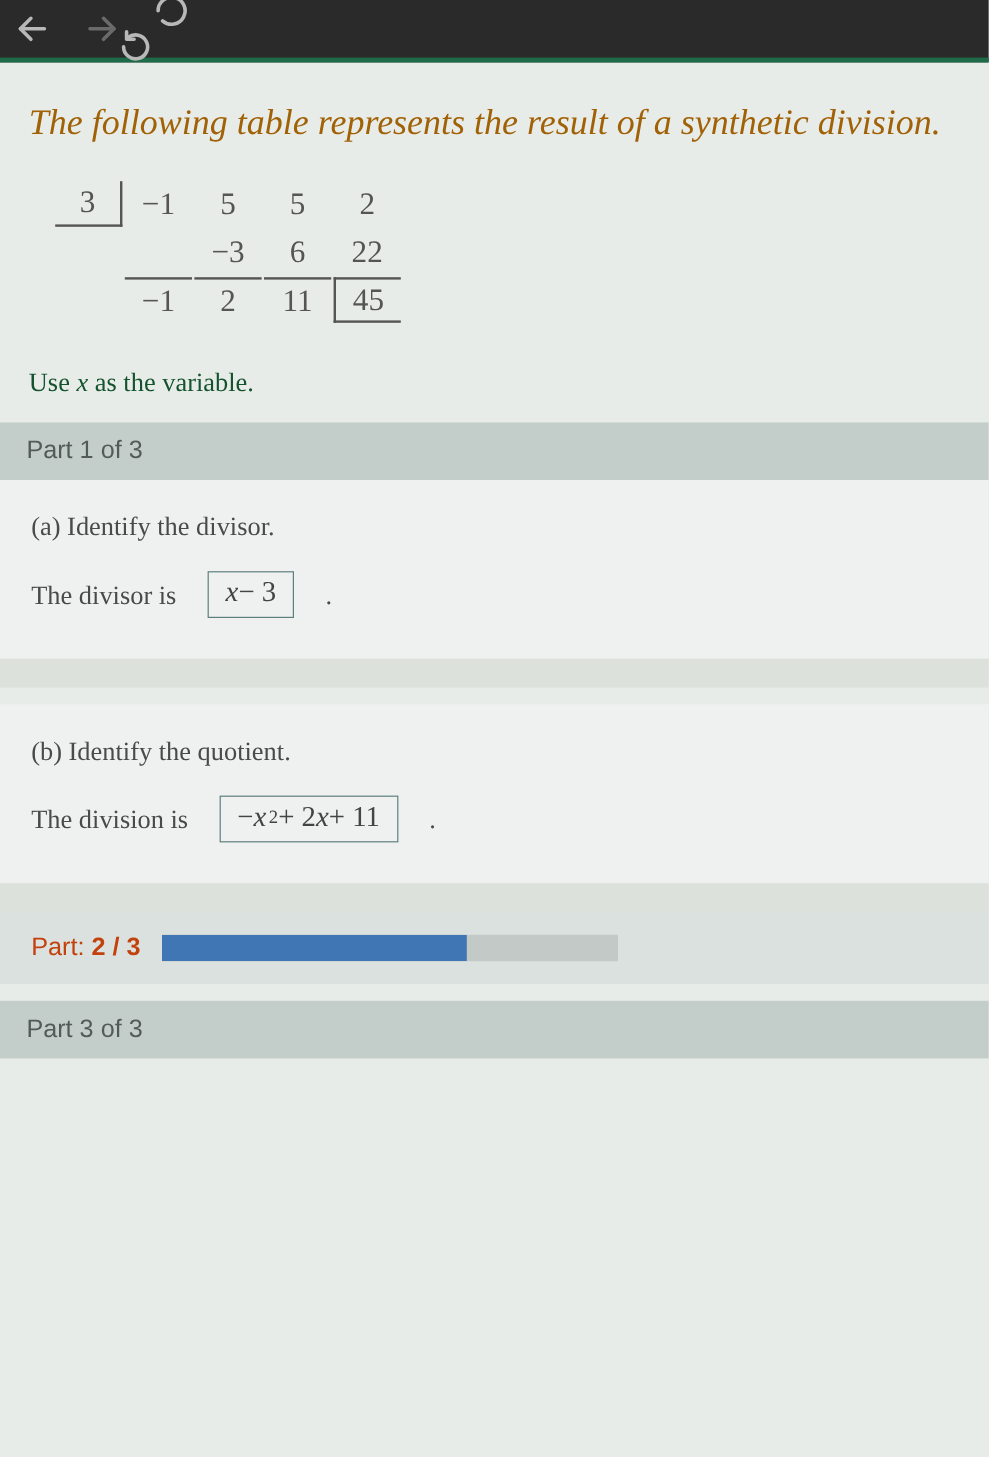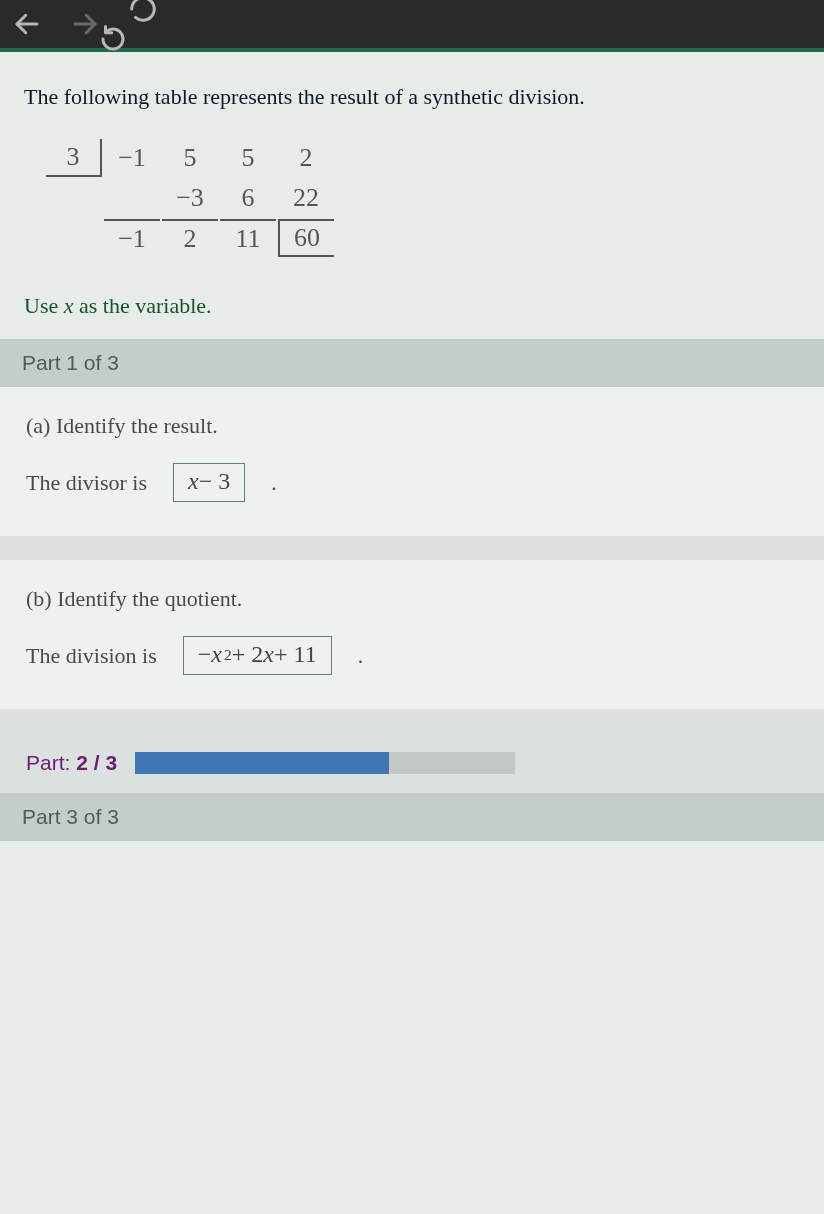--- a/index.html
+++ b/index.html
@@ -16,24 +16,25 @@
     gap: 28px;
     border-bottom: 4px solid #1e6b4a;
   }
   .browser-bar svg { display: block; }
 
   .content {
     padding: 28px 24px 0 24px;
   }
 
   .intro-text {
-    font-size: 22px;
-    color: #0f172a;
+    font-size: 30px;
+    color: #a16207;
     margin-bottom: 24px;
     line-height: 1.5;
+    font-style: italic;
   }
 
   
   .tableau {
     font-family: 'Times New Roman', serif;
     font-size: 26px;
     color: #555;
     margin: 0 0 30px 20px;
     display: inline-block;
   }
@@ -51,20 +52,21 @@
   .remainder-box { border-left: 2px solid #555; border-bottom: 2px solid #555; }
 
   .use-var {
     font-size: 22px;
     color: #14532d;
     margin-bottom: 20px;
   }
   .use-var .x { font-style: italic; font-family: 'Times New Roman', serif; }
 
   .part-block {
+    margin-top: 14px;
     background: #eef1ef;
   }
   .part-header {
     background: #c3cdc9;
     color: #535b58;
     font-size: 21px;
     padding: 12px 22px;
     font-family: Arial, sans-serif;
   }
   .part-body {
@@ -89,21 +91,21 @@
   .gap { height: 24px; background: #dce1dc; }
 
   .progress-row {
     background: #dbe1de;
     padding: 18px 26px;
     display: flex;
     align-items: center;
     gap: 18px;
     font-family: Arial, sans-serif;
     font-size: 21px;
-    color: #701a75;
+    color: #c2410c;
   }
   .progress-row b { font-weight: bold; }
   .progress-bar {
     flex: 0 0 380px;
     height: 22px;
     background: #c2c9c6;
     overflow: hidden;
   }
   .progress-fill {
     height: 100%;
@@ -162,34 +164,34 @@
       <td></td>
       <td>−3</td>
       <td>6</td>
       <td>22</td>
     </tr>
     <tr class="bottom-line">
       <td style="border-top:none"></td>
       <td>−1</td>
       <td>2</td>
       <td>11</td>
-      <td class="remainder-box">60</td>
+      <td class="remainder-box">45</td>
     </tr>
   </tbody></table>
 
   <div class="use-var">
     <span>Use </span><span class="x">x</span><span> as the variable.</span>
   </div>
 
 </div>
 
 <div class="part-block">
   <div class="part-header">Part 1 of 3</div>
   <div class="part-body">
-    <div class="prompt">(a) Identify the result.</div>
+    <div class="prompt">(a) Identify the divisor.</div>
     <div class="answer-line">
       <span>The divisor is </span>
       <span class="answer-box">
         <span class="math-x">x</span>
           <span> − 3</span>
       </span>
       <span>.</span>
     </div>
   </div>
 </div>

